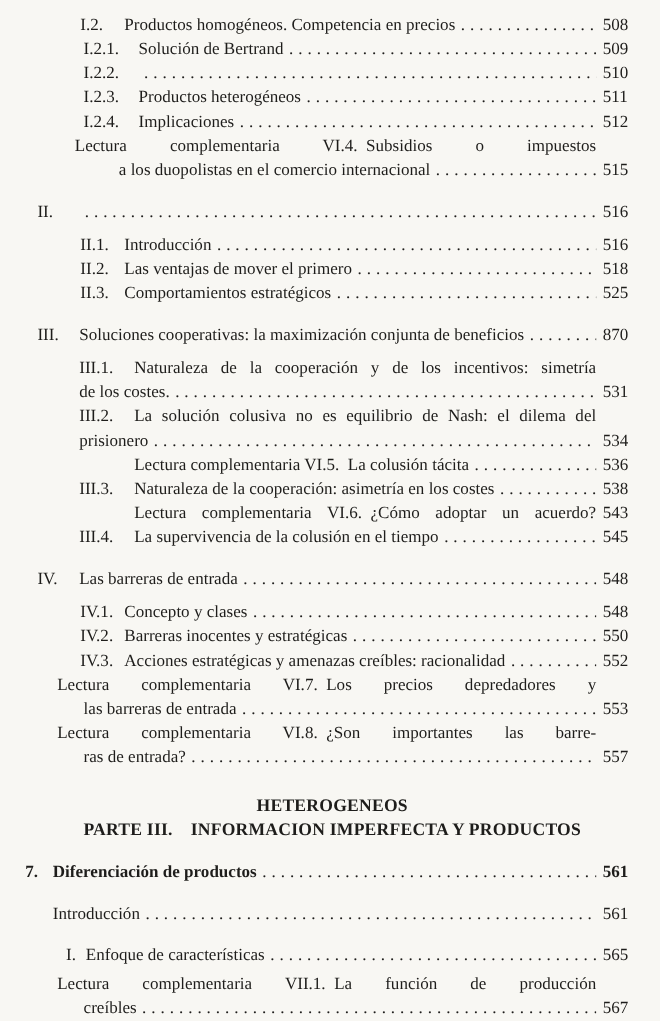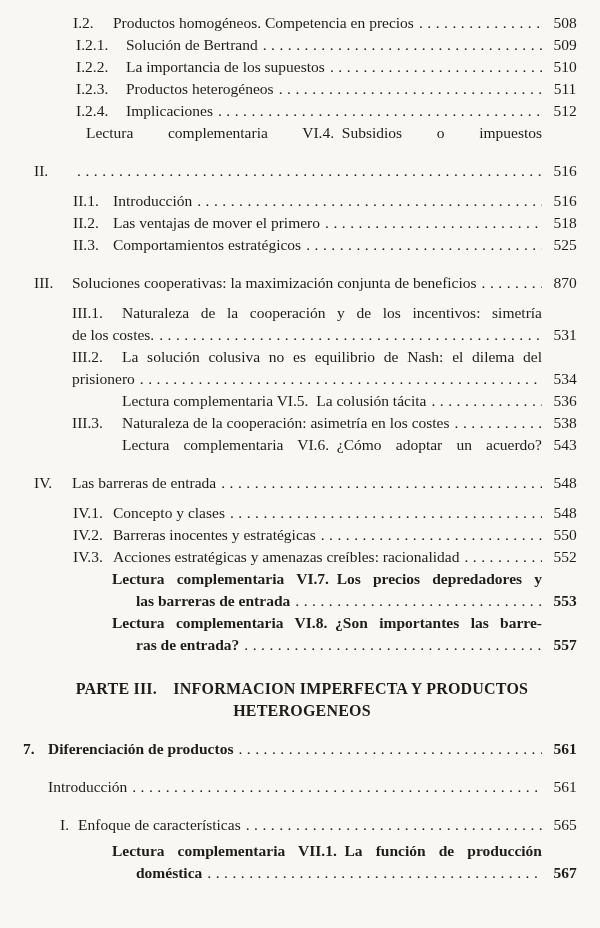--- a/index.html
+++ b/index.html
@@ -9,40 +9,40 @@
     font-family:"Liberation Serif","DejaVu Serif",serif;
     font-size:15.5px;color:#1e1d1b;
     -webkit-font-smoothing:antialiased;
   }
   .page{position:relative;width:600px;height:739px;}
   .toc{padding:12px 18px 0 0;}
   .entry{line-height:22px;}
   .row{display:flex;align-items:baseline;}
   .label{flex:0 0 auto;white-space:nowrap;}
   .text{flex:0 1 auto;white-space:nowrap;text-align:right;}
-  .page-num{flex:0 0 34px;text-align:center;white-space:nowrap;}
+  .page-num{flex:0 0 34px;text-align:left;white-space:nowrap;}
   .leader{flex:1 1 auto;min-width:0;overflow:hidden;white-space:nowrap;
           margin:0 6px 0 5px;font-weight:400;}
   .leader::after{content:"....................................................................";
           letter-spacing:4.5px;}
   
   .l1{display:flex;align-items:baseline;max-height:22px;overflow:hidden;}
   .just{flex:1 1 auto;white-space:normal;text-align:justify;text-align-last:justify;
         margin-right:40px;display:block;}
   .just-full{flex:1 1 auto;white-space:normal;text-align:justify;text-align-last:justify;
         margin-right:6px;display:block;}
   
   .lv-sect  {padding-left:34px;}  .lv-sect  .label{width:38px;}
   .lv-sect2 {padding-left:60px;}  .lv-sect2 .label{width:18px;}
   .lv-sub1  {padding-left:73px;}  .lv-sub1  .label{width:40px;}
   .lv-sub1w {padding-left:72px;}  .lv-sub1w .label{width:50px;font-family:Liberation Serif, serif;}
   .lv-sub2  {padding-left:76px;} .lv-sub2  .label{width:50px;}
-  .lv-lect1 {padding-left:86px;} .lv-lect1 .l2{padding-left:40px;}
+  .lv-lect1 {padding-left:68px;} .lv-lect1 .l2{padding-left:40px;}
   .lv-lect3 {padding-left:122px;}
-  .lv-lect4 {padding-left:112px;font-weight:bold;} .lv-lect4 .l2{padding-left:24px;}
+  .lv-lect4 {padding-left:52px;} .lv-lect4 .l2{padding-left:24px;}
   .lv-chap  {padding-left:23px;font-weight:700;} .lv-chap .label{width:25px;}
   .lv-chap  .leader{font-weight:400;}
   .lv-intro {padding-left:48px;}
   
   .gap-sect{margin-top:16px;}
   .gap-sub {margin-top:8px;}
   .gap-big {margin-top:22px;}
   .gap-tiny{margin-top:4px;}
   
   .part-heading{font-weight:700;text-align:center;line-height:22px;
@@ -65,21 +65,20 @@
         <div class="row">
           <span class="label">I.2.1.</span>
           <span class="text">Solución de Bertrand</span>
           <span class="leader"></span>
           <span class="page-num">509</span>
         </div>
       </div>
       <div class="entry lv-sub2">
         <div class="row">
           <span class="label">I.2.2.</span>
-          <span class="text">La importancia de los supuestos</span>
           <span class="leader"></span>
           <span class="page-num">510</span>
         </div>
       </div>
       <div class="entry lv-sub2">
         <div class="row">
           <span class="label">I.2.3.</span>
           <span class="text">Productos heterogéneos</span>
           <span class="leader"></span>
           <span class="page-num">511</span>
@@ -90,20 +89,25 @@
           <span class="label">I.2.4.</span>
           <span class="text">Implicaciones</span>
           <span class="leader"></span>
           <span class="page-num">512</span>
         </div>
       </div>
       <div class="entry lv-lect1">
         <div class="row l1">
           <span class="just">Lectura complementaria VI.4. Subsidios o impuestos</span>
         </div>
+        <div class="row l2">
+          <span class="text">a los duopolistas en el comercio internacional</span>
+          <span class="leader"></span>
+          <span class="page-num">515</span>
+        </div>
       </div>
       <div class="entry lv-sect gap-sect">
         <div class="row">
           <span class="label">II.</span>
           <span class="leader"></span>
           <span class="page-num">516</span>
         </div>
       </div>
       <div class="entry lv-sub1 gap-sub">
         <div class="row">
@@ -173,20 +177,28 @@
           <span class="leader"></span>
           <span class="page-num">538</span>
         </div>
       </div>
       <div class="entry lv-lect3">
         <div class="row">
           <span class="just-full">Lectura complementaria VI.6. ¿Cómo adoptar un acuerdo?</span>
           <span class="page-num">543</span>
         </div>
       </div>
+      <div class="entry lv-sub1w">
+        <div class="row">
+          <span class="label">III.4.</span>
+          <span class="text">La supervivencia de la colusión en el tiempo</span>
+          <span class="leader"></span>
+          <span class="page-num">545</span>
+        </div>
+      </div>
       <div class="entry lv-sect gap-sect">
         <div class="row">
           <span class="label">IV.</span>
           <span class="text">Las barreras de entrada</span>
           <span class="leader"></span>
           <span class="page-num">548</span>
         </div>
       </div>
       <div class="entry lv-sub1 gap-sub">
         <div class="row">
@@ -226,22 +238,22 @@
         <div class="row l1">
           <span class="just">Lectura complementaria VI.8. ¿Son importantes las barre-</span>
         </div>
         <div class="row l2">
           <span class="text">ras de entrada?</span>
           <span class="leader"></span>
           <span class="page-num">557</span>
         </div>
       </div>
       <div class="part-heading gap-big">
+        <div>HETEROGENEOS</div>
         <div>PARTE III.  INFORMACION IMPERFECTA Y PRODUCTOS</div>
-        <div>HETEROGENEOS</div>
       </div>
       <div class="entry lv-chap gap-sect">
         <div class="row">
           <span class="label">7.</span>
           <span class="text">Diferenciación de productos</span>
           <span class="leader"></span>
           <span class="page-num">561</span>
         </div>
       </div>
       <div class="entry lv-intro gap-sect">
@@ -257,19 +269,19 @@
           <span class="text">Enfoque de características</span>
           <span class="leader"></span>
           <span class="page-num">565</span>
         </div>
       </div>
       <div class="entry lv-lect4 gap-tiny">
         <div class="row l1">
           <span class="just">Lectura complementaria VII.1. La función de producción</span>
         </div>
         <div class="row l2">
-          <span class="text">doméstica</span>
+          <span class="text">creíbles</span>
           <span class="leader"></span>
           <span class="page-num">567</span>
         </div>
       </div>
     </div>
 </div>
 
 </body></html>

